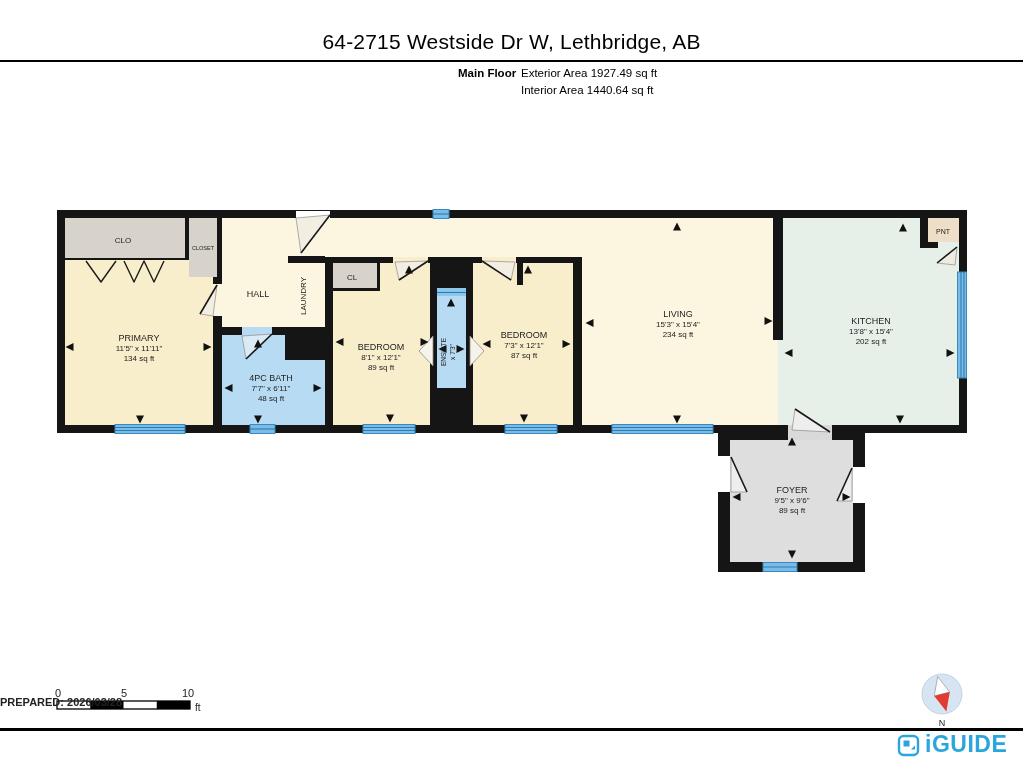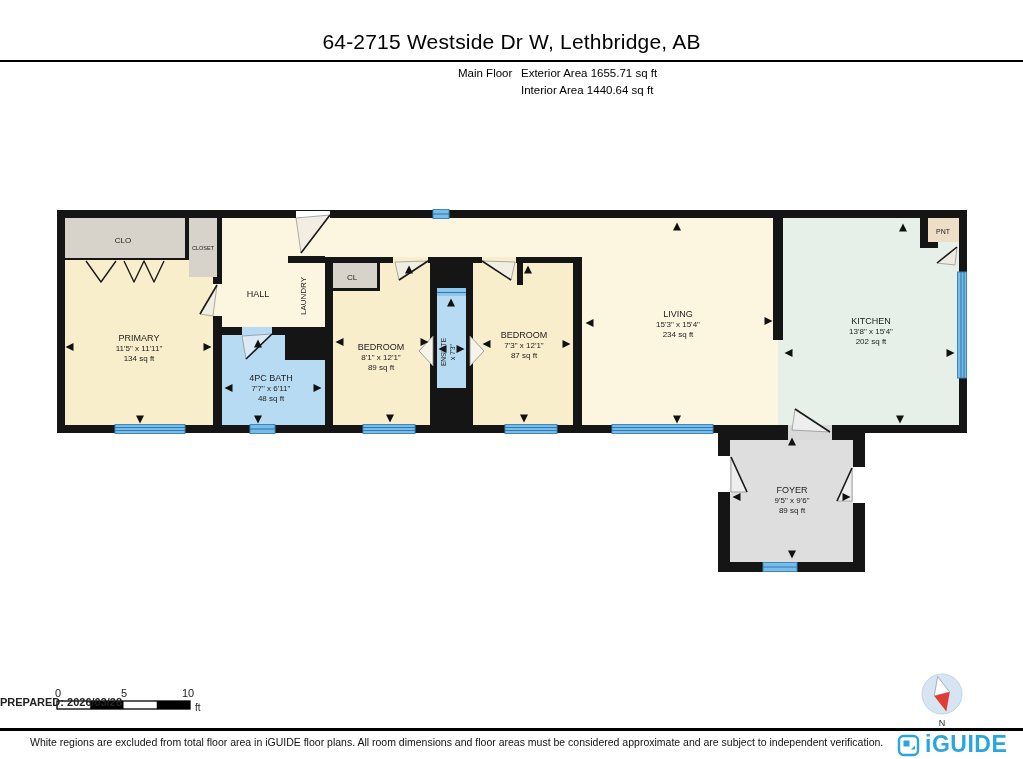--- a/index.html
+++ b/index.html
@@ -1,21 +1,21 @@
 <!DOCTYPE html>
 <html><head>
 <meta charset="utf-8">
 <style>
   html,body{margin:0;padding:0;background:#fff;}
   #page{position:relative;width:1023px;height:759px;background:#fff;overflow:hidden;
         font-family:"Liberation Sans", sans-serif;color:#000;}
   .title{position:absolute;top:30px;left:0;width:100%;text-align:center;
          font-size:21px;font-weight:normal;letter-spacing:.2px;}
   .rule-top{position:absolute;top:60px;left:0;width:100%;height:2px;background:#000;}
-  .floor-label{position:absolute;top:67px;left:458px;font-size:11.5px;font-weight:normal;}
+  .floor-label{position:absolute;top:67px;left:458px;font-size:11.5px;font-weight:bold;}
   .area-ext{position:absolute;top:67px;left:521px;font-size:11.5px;}
   .area-int{position:absolute;top:84px;left:521px;font-size:11.5px;}
   .prepared{position:absolute;top:696px;left:0;width:1023px;text-align:left;
             font-size:11px;font-weight:bold;color:#222;}
   .rule-bottom{position:absolute;top:728px;left:0;width:100%;height:3px;background:#000;}
   .disclaimer{position:absolute;top:736px;left:30px;font-size:10.5px;color:#111;}
   .brand{position:absolute;top:731px;left:897px;display:flex;align-items:center;}
   .brand-text{font-size:23px;font-weight:bold;color:#2aa6dd;letter-spacing:.5px;margin-left:4px;}
   svg{position:absolute;top:0;left:0;}
   svg text{font-family:"Liberation Sans", sans-serif;fill:#222;}
@@ -27,21 +27,21 @@
   .rens{font-size:6.5px;}
 </style>
 </head>
 <body>
 
 <div id="page">
 
   <div class="title">64-2715 Westside Dr W, Lethbridge, AB</div>
   <div class="rule-top"></div>
   <div class="floor-label">Main Floor</div>
-  <div class="area-ext">Exterior Area 1655.71 sq ft</div>
+  <div class="area-ext">Exterior Area 1927.49 sq ft</div>
   <div class="area-int">Interior Area 1440.64 sq ft</div>
 
   <svg width="1023" height="759" viewBox="0 0 1023 759">
     <defs>
       <path id="arr" d="M0,-4.5 L4,3.5 L-4,3.5 Z"></path>
     </defs>
 
     <g>
       <rect x="57" y="210" width="910" height="223" fill="#151515"></rect>
       <rect x="718" y="425" width="147" height="147" fill="#151515"></rect>
@@ -269,21 +269,20 @@
       <g transform="rotate(-14 942 694)">
         <path d="M942,676 L934,694 L950,694 Z" fill="#ffffff" stroke="#9aa7b3" stroke-width="0.8"></path>
         <path d="M934,694 L950,694 L942,712 Z" fill="#e03c31"></path>
       </g>
       <text x="942" y="726" text-anchor="middle" font-size="9">N</text>
     </g>
   </svg>
 
   <div class="prepared">PREPARED: 2026/03/28</div>
   <div class="rule-bottom"></div>
-  <div class="disclaimer">White regions are excluded from total floor area in iGUIDE floor plans. All room dimensions and floor areas must be considered approximate and are subject to independent verification.</div>
 
   <div class="brand">
     <svg width="24" height="24" viewBox="0 0 24 24" style="position:static">
       <rect x="2" y="3" width="19" height="19" rx="4.5" fill="none" stroke="#2aa6dd" stroke-width="2.4"></rect>
       <rect x="6.5" y="7.5" width="6" height="6" fill="#2aa6dd"></rect>
       <path d="M14,16.5 L18,12.5 L18,16.5 Z" fill="#2aa6dd"></path>
     </svg>
     <span class="brand-text">iGUIDE</span>
   </div>
 

